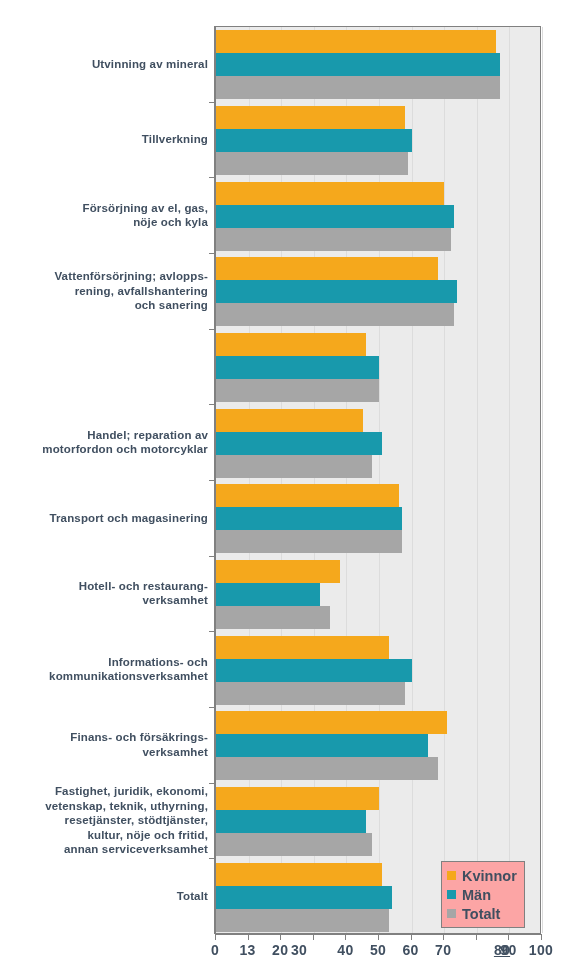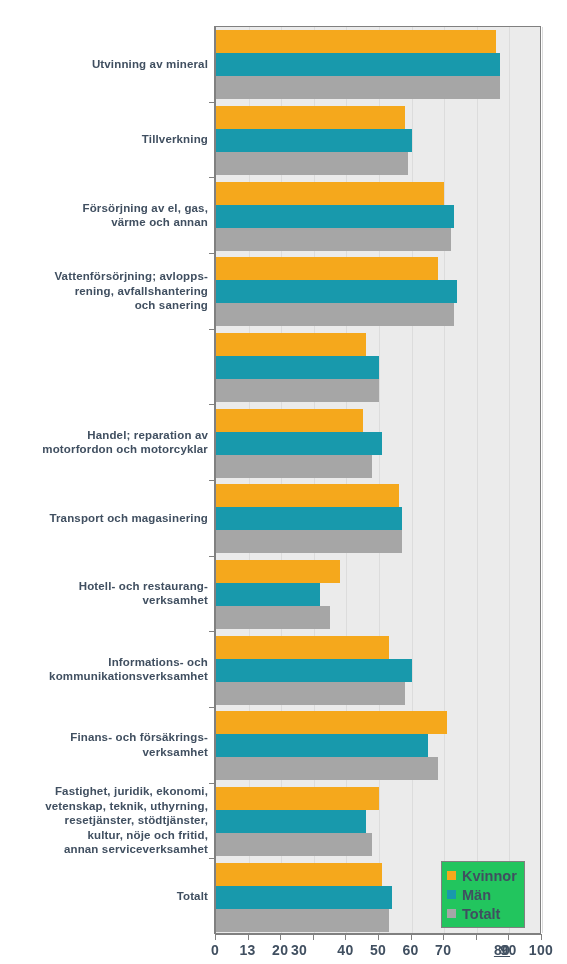--- a/index.html
+++ b/index.html
@@ -123,21 +123,21 @@
     width: 1px;
     height: 908px;
     background: #808080;
   }
 
   
   #legend {
     position: absolute;
     left: 441px;
     top: 843px;
-    background: #22c55e;
+    background: #fca5a5;
     border: 1px solid #808080;
     padding: 4px 7px 4px 5px;
     box-sizing: border-box;
   }
   .legend-row {
     display: flex;
     align-items: center;
     height: 19px;
   }
   .legend-swatch {
@@ -155,21 +155,21 @@
 </style>
 </head>
 <body>
 
 <div id="chart-root">
 
   <div id="category-axis">
       <div class="cat-label" style="top: 30.5333px;">Utvinning av mineral</div>
       <div class="cat-label" style="top: 106.2px;">Tillverkning</div>
       <div class="cat-label" style="top: 174.567px;">Försörjning av el, gas,
-värme och annan</div>
+nöje och kyla</div>
       <div class="cat-label" style="top: 242.933px;">Vattenförsörjning; avlopps-
 rening, avfallshantering
 och sanering</div>
       <div class="cat-label" style="top: 401.567px;">Handel; reparation av
 motorfordon och motorcyklar</div>
       <div class="cat-label" style="top: 484.533px;">Transport och magasinering</div>
       <div class="cat-label" style="top: 552.9px;">Hotell- och restaurang-
 verksamhet</div>
       <div class="cat-label" style="top: 628.567px;">Informations- och
 kommunikationsverksamhet</div>

